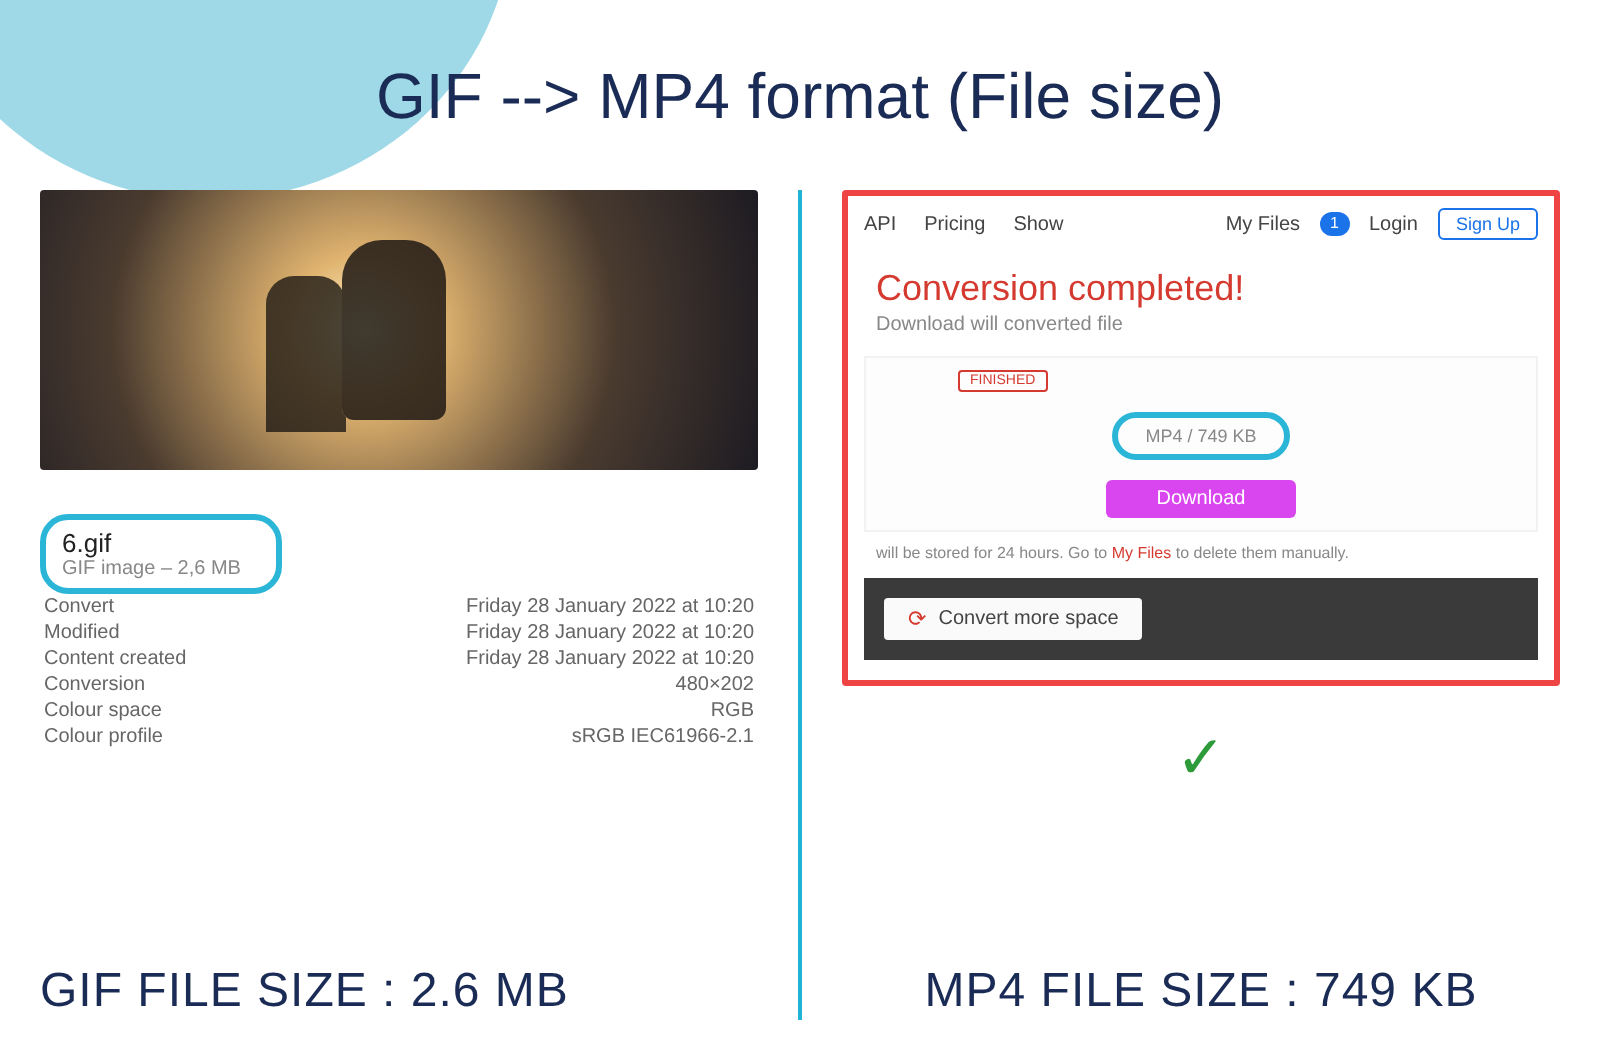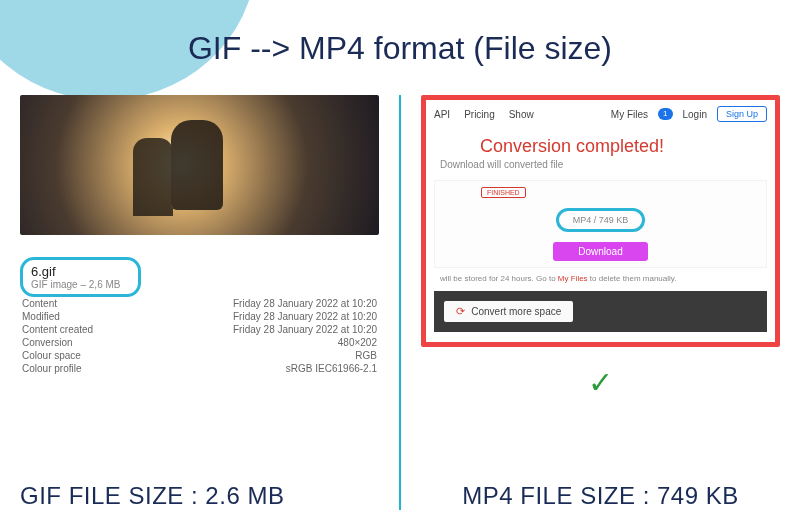--- a/index.html
+++ b/index.html
@@ -78,33 +78,33 @@
     margin-top: auto;
     font-size: 24px;
     color: #1a2b55;
     letter-spacing: 0.5px;
     padding-top: 14px;
   }
 
   
   .rshell {
     background: #fff;
-    border: 5px solid #ef4444;
+    border: 3px solid #ef4444;
     border-radius: 2px;
     padding: 6px 8px 10px;
     font-size: 10px;
     color: #444;
     position: relative;
   }
   .rnav { display: flex; justify-content: space-between; align-items: center; margin-bottom: 12px; }
   .rnav-left { display: flex; gap: 14px; }
   .rnav-right { display: flex; gap: 10px; align-items: center; }
   .badge1 { background: #1a73e8; color: #fff; border-radius: 8px; font-size: 8px; padding: 0 5px; line-height: 12px; }
   .signup { border: 1px solid #1a73e8; color: #1a73e8; padding: 2px 8px; border-radius: 3px; font-size: 9px; }
-  .convhdr { color: #d43a2f; font-size: 18px; font-weight: 400; padding: 2px 6px; margin-left: 40px; }
+  .convhdr { color: #d43a2f; font-size: 18px; font-weight: 400; padding: 2px 6px; }
   .convsub { color: #888; font-size: 10px; padding: 0 6px 10px; }
   .convrow {
     display: flex; justify-content: center; align-items: center;
     gap: 10px; padding: 6px; background: #fdfdfd; border: 1px solid #f2f2f2; flex-direction: column;
   }
   .finished { border: 1px solid #d43a2f; color: #d43a2f; font-size: 7px; padding: 1px 5px; border-radius: 2px; margin-right: auto; margin-left: 40px; }
   .sizebadge { border: 3px solid #2bb6d8; border-radius: 12px; padding: 4px 14px; font-size: 9px; color: #888; }
   .dlbtn { background: #d946ef; color: #fff; padding: 4px 25px; border-radius: 3px; font-size: 10px; }
   .stornote { font-size: 8px; color: #888; padding: 6px 6px 8px; }
   .stornote .mf { color: #d43a2f; }
@@ -131,21 +131,21 @@
   <div class="col">
     <div class="thumb"></div>
 
     <div class="filebadge">
       <div class="fn">6.gif</div>
       <div class="fs">GIF image – 2,6 MB</div>
     </div>
 
     <div id="info-rows">
         <div class="inforow">
-          <span>Content</span>
+          <span>Convert</span>
           <span>Friday 28 January 2022 at 10:20</span>
         </div>
         <div class="inforow">
           <span>Modified</span>
           <span>Friday 28 January 2022 at 10:20</span>
         </div>
         <div class="inforow">
           <span>Content created</span>
           <span>Friday 28 January 2022 at 10:20</span>
         </div>

